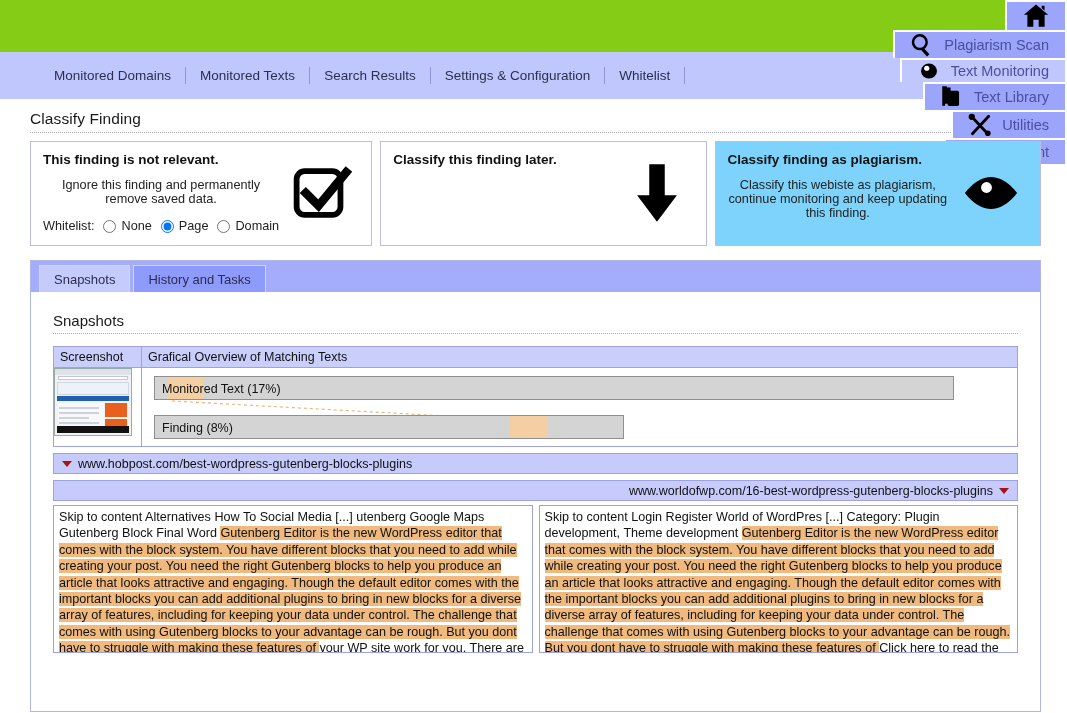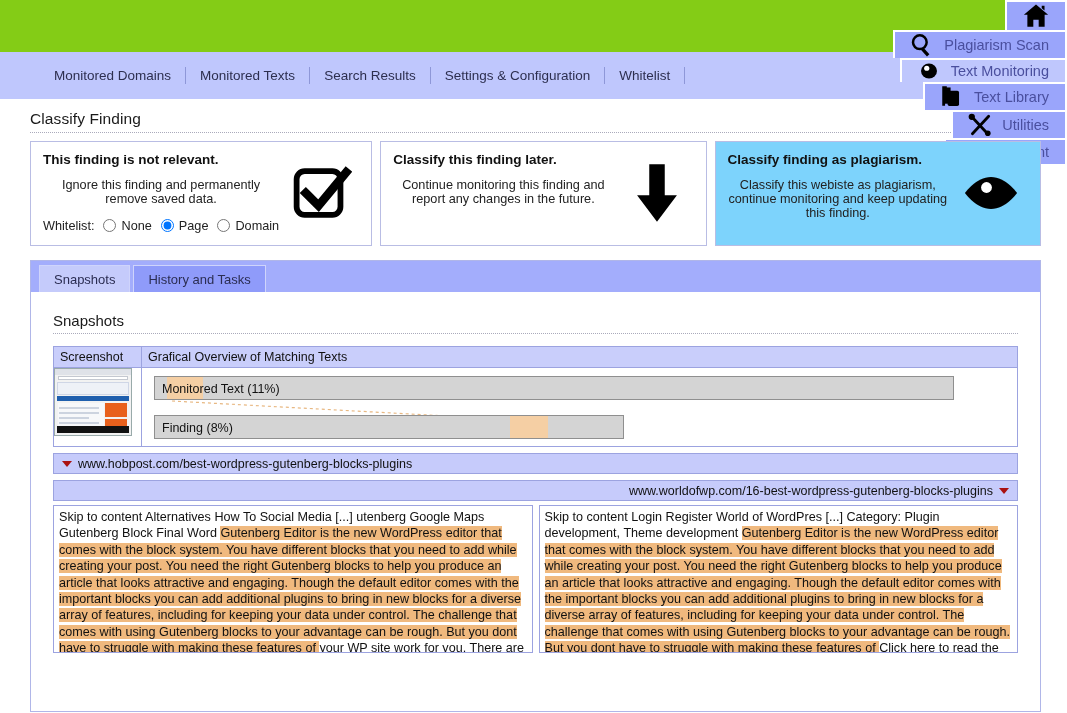--- a/index.html
+++ b/index.html
@@ -106,21 +106,21 @@
     display: flex;
     align-items: center;
     justify-content: center;
     width: 74px;
   }
   .cp-radios {
     font-size: 12.7px;
     color: #222;
     margin-top: 13px;
     display: flex;
-    align-items: flex-start;
+    align-items: flex-end;
     gap: 3px;
   }
   .cp-radios input[type=radio] { margin: 0 2px 0 6px; vertical-align: middle; }
   .cp-radios label { cursor: pointer; }
 
   
   #tabstrip {
     margin: 14px 26px 0 30px;
     background: #a3adfc;
     height: 32px;
@@ -388,21 +388,20 @@
         <svg width="60" height="60" viewBox="0 0 52 52">
           <rect x="4" y="7" width="38" height="38" rx="7" ry="7" fill="#fff" stroke="#000" stroke-width="5"></rect>
           <path d="M12 26 L23 37 L47 8" fill="none" stroke="#000" stroke-width="7.5" stroke-linecap="square"></path>
         </svg>
       </div>
     </div>
 
     <div class="cpanel">
       <div class="cp-text">
         <div class="cp-head">Classify this finding later.</div>
-        <div class="cp-desc">Continue monitoring this finding and report any changes in the future.</div>
       </div>
       <div class="cp-icon">
         <svg width="46" height="62" viewBox="0 0 40 56">
           <path fill="#000" d="M13 2 h14 v28 h11 L20 54 L2 30 h11 z"></path>
         </svg>
       </div>
     </div>
 
     <div class="cpanel plag">
       <div class="cp-text">
@@ -456,21 +455,21 @@
         </td>
         <td>
           <div class="overview-cell">
 
             <svg class="linkline" width="900" height="78">
               <line x1="30" y1="33" x2="378" y2="52" stroke="#e8b882" stroke-width="1.2" stroke-dasharray="3,3"></line>
             </svg>
 
             <div class="bar" style="left:12px; top:8px; width:800px;">
               <div class="seg" style="left:12px; width:36px;"></div>
-              <span class="lbl">Monitored Text (11%)</span>
+              <span class="lbl">Monitored Text (17%)</span>
             </div>
 
             <div class="bar" style="left:12px; top:47px; width:470px;">
               <div class="seg" style="left:355px; width:38px;"></div>
               <span class="lbl">Finding (8%)</span>
             </div>
 
           </div>
         </td>
       </tr>

